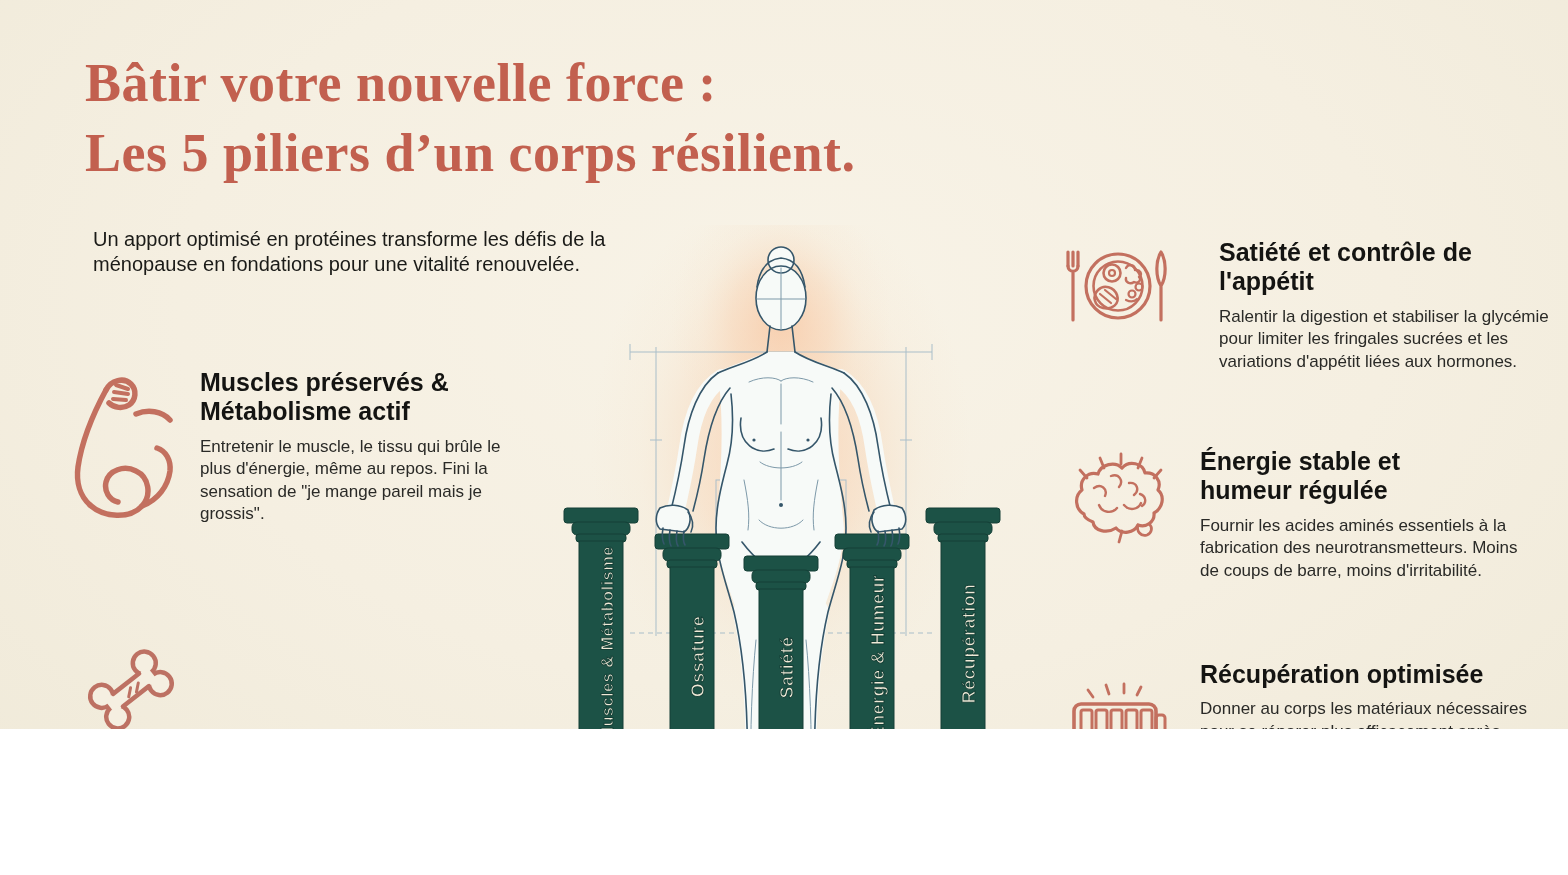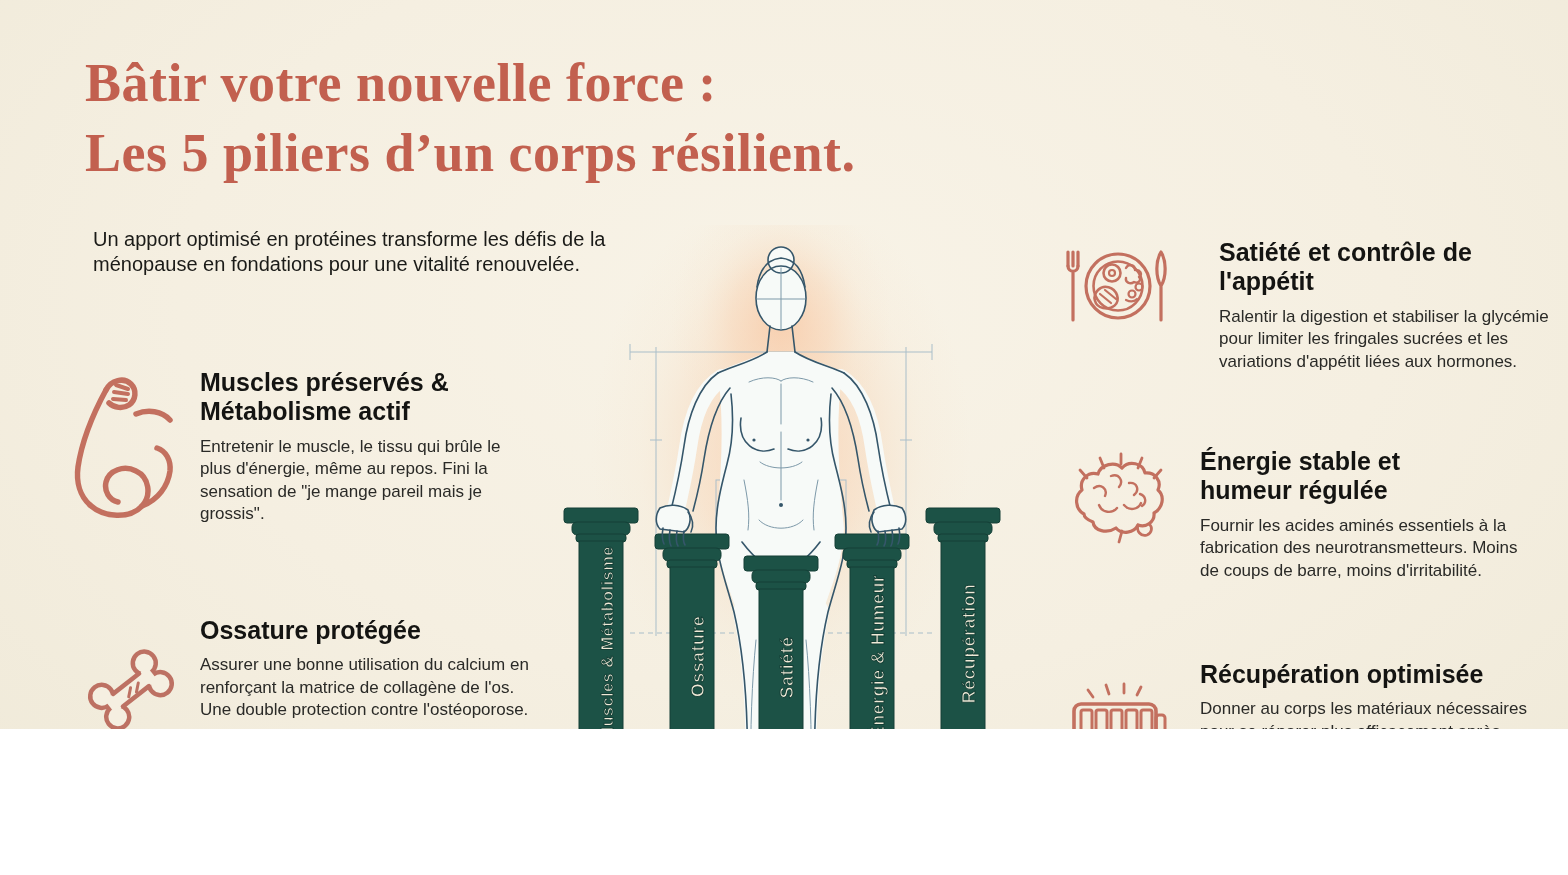--- a/index.html
+++ b/index.html
@@ -80,24 +80,20 @@
     <g transform="rotate(-38 57 70)">
       <circle cx="30" cy="57" r="11.5" fill="#f5efe1" stroke="#bd7163" stroke-width="4.5"></circle>
       <circle cx="30" cy="83" r="11.5" fill="#f5efe1" stroke="#bd7163" stroke-width="4.5"></circle>
       <circle cx="84" cy="57" r="11.5" fill="#f5efe1" stroke="#bd7163" stroke-width="4.5"></circle>
       <circle cx="84" cy="83" r="11.5" fill="#f5efe1" stroke="#bd7163" stroke-width="4.5"></circle>
       <rect x="30" y="61.5" width="54" height="17" fill="#f5efe1"></rect>
       <path d="M 40.5 62 L 73.5 62 M 40.5 78 L 73.5 78" stroke="#bd7163" stroke-width="4.5" fill="none" stroke-linecap="round"></path>
       <path d="M 51 74 l 7 -6 M 60 75 l 7 -6" stroke="#bd7163" stroke-width="3" fill="none" stroke-linecap="round"></path>
     </g>
   </svg>
-  <div id="fl2-text" class="feat-text">
-    <h2>Ossature protégée</h2>
-    <p>Assurer une bonne utilisation du calcium en renforçant la matrice de collagène de l'os. Une double protection contre l'ostéoporose.</p>
-  </div>
 
   <svg id="fr1-icon" class="feat-icon" width="112" height="95" viewBox="0 0 112 95">
     <g class="icon-stroke" stroke-width="3.2">
       <path d="M 6 10 V 24 M 11 10 V 24 M 16 10 V 24"></path>
       <path d="M 6 24 C 6 31 16 31 16 24 M 11 31 V 78"></path>
       <path d="M 99 44 C 93 34 94 18 99 10 C 104 18 105 34 99 44 Z M 99 44 V 78"></path>
       <circle cx="56" cy="44" r="32"></circle>
       <circle cx="56" cy="44" r="24.5" stroke-width="2.6"></circle>
       <circle cx="50" cy="31" r="8.5" stroke-width="2.6"></circle>
       <circle cx="50" cy="31" r="3" stroke-width="2.2"></circle>

